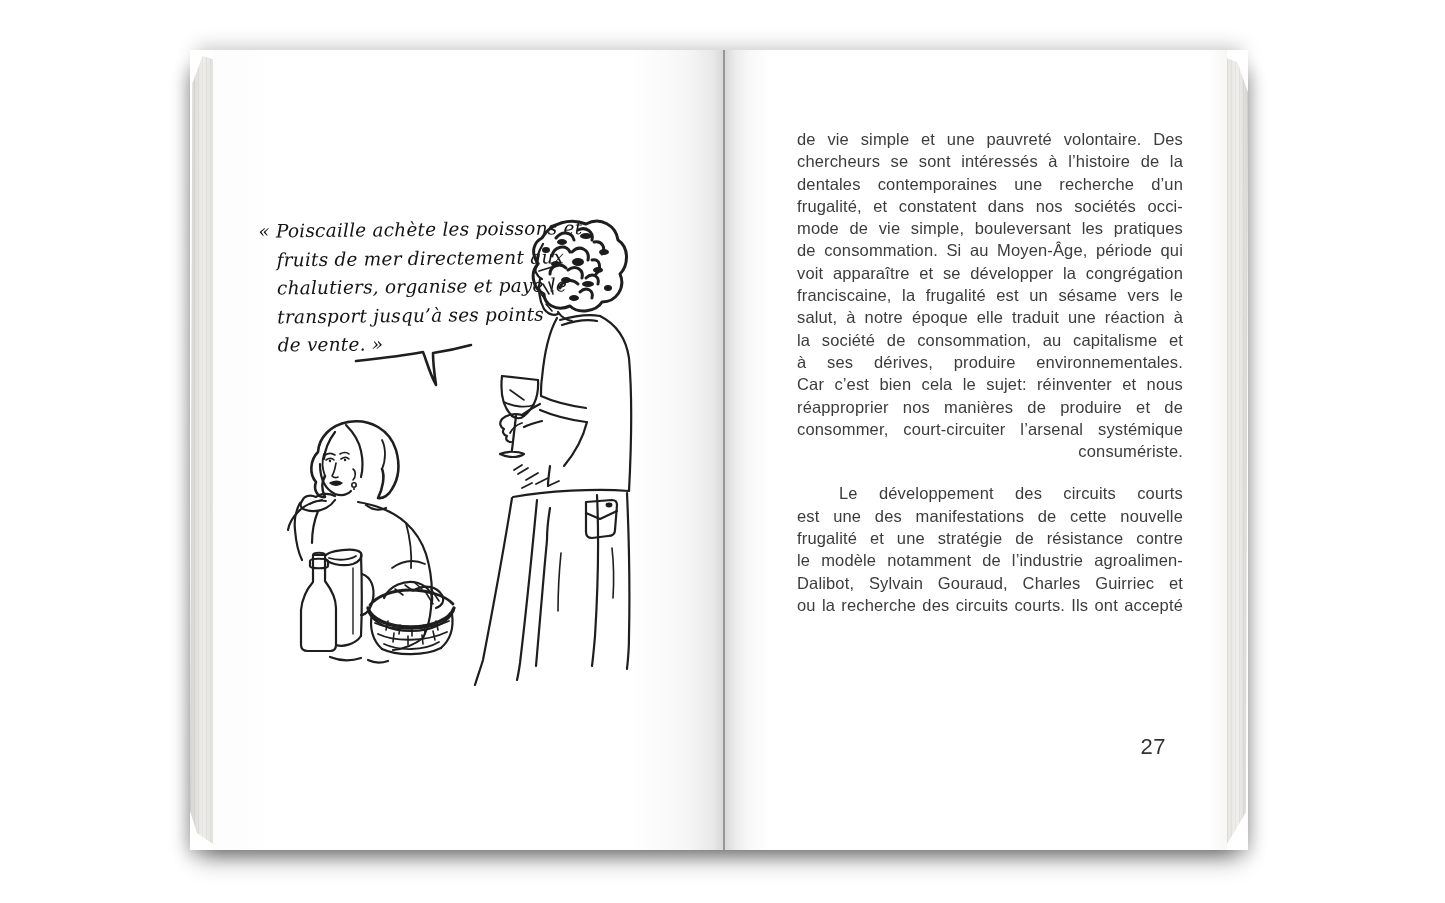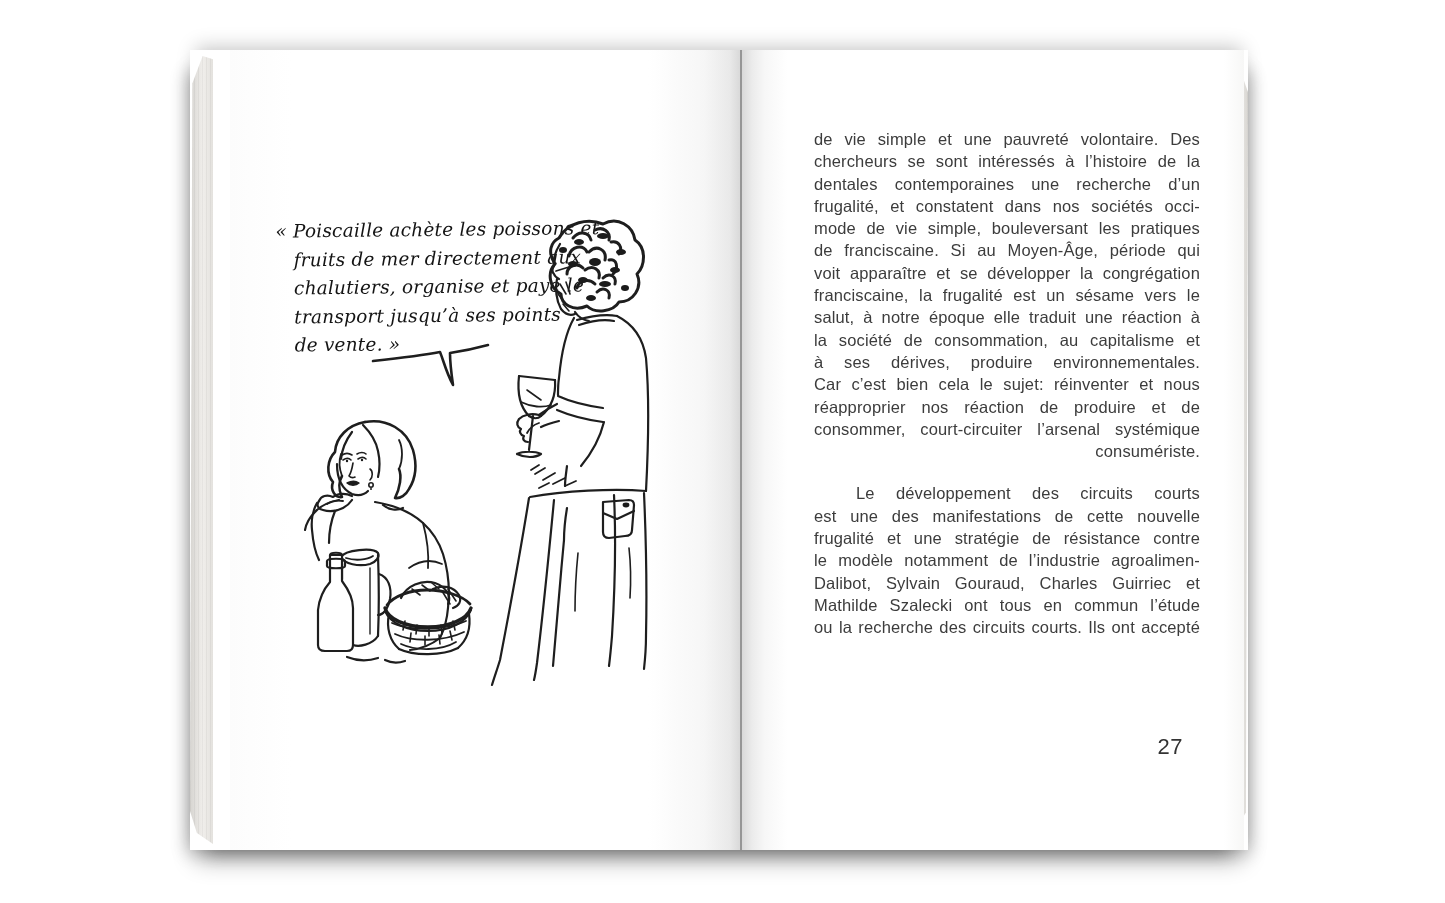--- a/index.html
+++ b/index.html
@@ -15,21 +15,21 @@
   .edge{position:absolute;top:6px;height:788px;}
   .edge-left{left:0;width:23px;
      background:linear-gradient(to right,#d6d4d0,#f0eeeb 55%,#e4e2de);
      clip-path:polygon(55% 0,100% .4%,100% 100%,30% 98.6%,0 95.8%,10% 3.5%);}
   .edge-right{right:0;width:21px;
      background:linear-gradient(to left,#d8d6d2,#f1efec 50%,#e7e5e1);
      clip-path:polygon(0 .3%,50% .8%,100% 4.6%,90% 96%,0 100%);}
   .edge::after{content:"";position:absolute;inset:0;
      background:repeating-linear-gradient(to right,rgba(0,0,0,.045) 0 1px,transparent 1px 4px);}
   
-  .page{position:absolute;top:0;height:800px;margin-left:17px;}
+  .page{position:absolute;top:0;height:800px;}
   .page-left{left:23px;width:510px;
      background:linear-gradient(to right,#fcfcfc 0%,#ffffff 12%,#ffffff 82%,#f6f6f6 93%,#e9e9e9 98%,#d9d9d9 100%);}
   .page-right{left:533px;width:504px;border-left:2px solid #969696;box-sizing:border-box;
      background:linear-gradient(to right,#d9d9d9 0%,#ebebeb 2%,#f7f7f7 4.5%,#ffffff 9%,#ffffff 96%,#f7f7f6 100%);}
   
   .bubble{position:absolute;left:46px;top:166px;width:300px;transform:rotate(-.6deg);}
   .q-line{font-family:"DejaVu Serif",serif;font-style:italic;font-size:18.5px;
           line-height:28.5px;color:#141414;letter-spacing:.2px;white-space:nowrap;}
   .q-line.ind{padding-left:18px;}
   
@@ -209,37 +209,36 @@
     </div>
 
     <div class="page page-right">
       <div class="textcol">
         <div class="para">
             <div class="pline jl">de vie simple et une pauvreté volontaire. Des</div>
             <div class="pline jl">chercheurs se sont intéressés à l’histoire de la</div>
             <div class="pline jl">dentales contemporaines une recherche d’un</div>
             <div class="pline jl">frugalité, et constatent dans nos sociétés occi-</div>
             <div class="pline jl">mode de vie simple, bouleversant les pratiques</div>
-            <div class="pline jl">de franciscaine. Si au Moyen-Âge, période qui</div>
+            <div class="pline jl">de consommation. Si au Moyen-Âge, période qui</div>
             <div class="pline jl">voit apparaître et se développer la congrégation</div>
             <div class="pline jl">franciscaine, la frugalité est un sésame vers le</div>
             <div class="pline jl">salut, à notre époque elle traduit une réaction à</div>
             <div class="pline jl">la société de consommation, au capitalisme et</div>
             <div class="pline jl">à ses dérives, produire environnementales.</div>
             <div class="pline jl">Car c’est bien cela le sujet: réinventer et nous</div>
-            <div class="pline jl">réapproprier nos réaction de produire et de</div>
+            <div class="pline jl">réapproprier nos manières de produire et de</div>
             <div class="pline jl">consommer, court-circuiter l’arsenal systémique</div>
             <div class="pline">consumériste.</div>
           </div>
         <div class="para">
             <div class="pline jl ind">Le développement des circuits courts</div>
             <div class="pline jl">est une des manifestations de cette nouvelle</div>
             <div class="pline jl">frugalité et une stratégie de résistance contre</div>
             <div class="pline jl">le modèle notamment de l’industrie agroalimen-</div>
             <div class="pline jl">Dalibot, Sylvain Gouraud, Charles Guirriec et</div>
-            <div class="pline jl">Mathilde Szalecki ont tous en commun l’étude</div>
             <div class="pline jl">ou la recherche des circuits courts. Ils ont accepté</div>
           </div>
       </div>
       <div class="pagenum">27</div>
     </div>
   </div>
 </div>
 
 </body></html>

